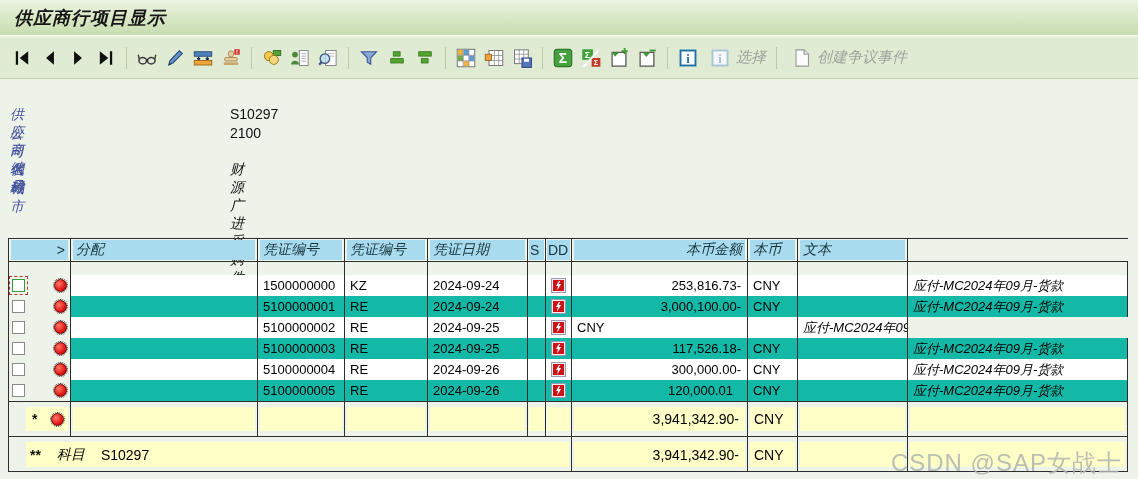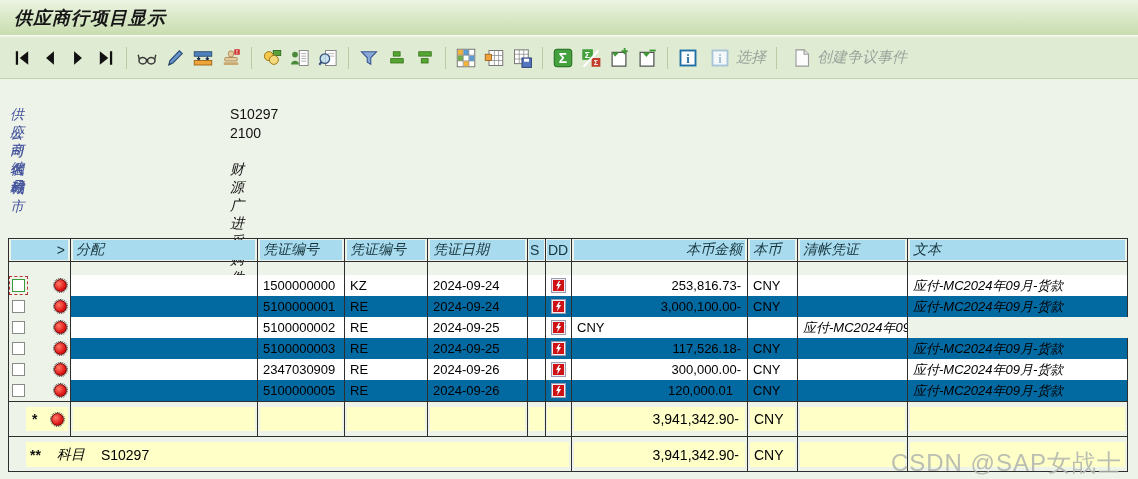--- a/index.html
+++ b/index.html
@@ -35,21 +35,21 @@
   .c,.g { border-right:1px solid #2e2e2e; overflow:hidden; position:relative; }
   .trow .c:first-child, .grow .g:first-child { border-left:1px solid #2e2e2e; }
   .hdr { height:24px; border-top:1px solid #2e2e2e; border-bottom:1px solid #2e2e2e; }
   .hc { background:#a8dbee; height:20px; margin:1px 2px; display:flex; align-items:center;
         padding:0 3px; font-size:14px; color:#17343d; white-space:nowrap; }
   .hc.r { justify-content:flex-end; }
   .hc.n { margin:1px 1px; padding:0 1px; }
   .sprow { height:13px; }
   .data { height:21px; font-size:13px; color:#000; }
   .data .c { display:flex; align-items:center; padding:0 5px; white-space:nowrap; background:#fff; }
-  .data.stripe .c { background:#0369a1; }
+  .data.stripe .c { background:#14b8a6; }
   .data .c.amt { justify-content:flex-end; padding-right:6px; }
   .data .c.amt.pos { padding-right:14px; }
   .data .c.csel { padding:0 3px; justify-content:space-between; background:transparent; }
   .data .c.cdd { padding:0; justify-content:center; }
   .cb { width:13px; height:13px; background:#fff; border:1px solid #8a8a8a; display:inline-block; }
   .cb.focused { border:1px solid #3a9a3a; outline:1px dashed #b23434; outline-offset:2px; }
   .led { width:13px; height:13px; border-radius:50%; display:inline-block;
     background:radial-gradient(circle at 35% 35%, #ff7a66, #e01818 60%, #9c0808);
     border:1px solid #6e0808; outline:1px dotted #444; outline-offset:0; }
   .ddicon { width:13px; height:13px; background:#ce1216; border:1px solid #f0f0f0;
@@ -307,23 +307,20 @@
       <div class="c">
           <div class="hc n">DD</div>
         </div>
       <div class="c">
           <div class="hc r cjk">本币金额</div>
         </div>
       <div class="c">
           <div class="hc cjk">本币</div>
         </div>
       <div class="c">
-          <div class="hc cjk">清帐凭证</div>
-        </div>
-      <div class="c">
           <div class="hc cjk">文本</div>
         </div>
     </div>
 
     <div class="trow sprow">
       <div class="c"></div>
         <div class="c"></div>
         <div class="c"></div>
         <div class="c"></div>
         <div class="c"></div>
@@ -414,21 +411,21 @@
           <div class="c">CNY</div>
           <div class="c"></div>
           <div class="c cjk">应付-MC2024年09月-货款</div>
         </div>
         <div class="trow data">
           <div class="c csel">
             <span class="cb"></span>
             <span class="led"></span>
           </div>
           <div class="c"></div>
-          <div class="c">2347030909</div>
+          <div class="c">5100000004</div>
           <div class="c">RE</div>
           <div class="c">2024-09-26</div>
           <div class="c"></div>
           <div class="c cdd">
             <span class="ddicon">
               <span class="bolt"></span>
             </span>
           </div>
           <div class="c amt">300,000.00-</div>
           <div class="c">CNY</div>

